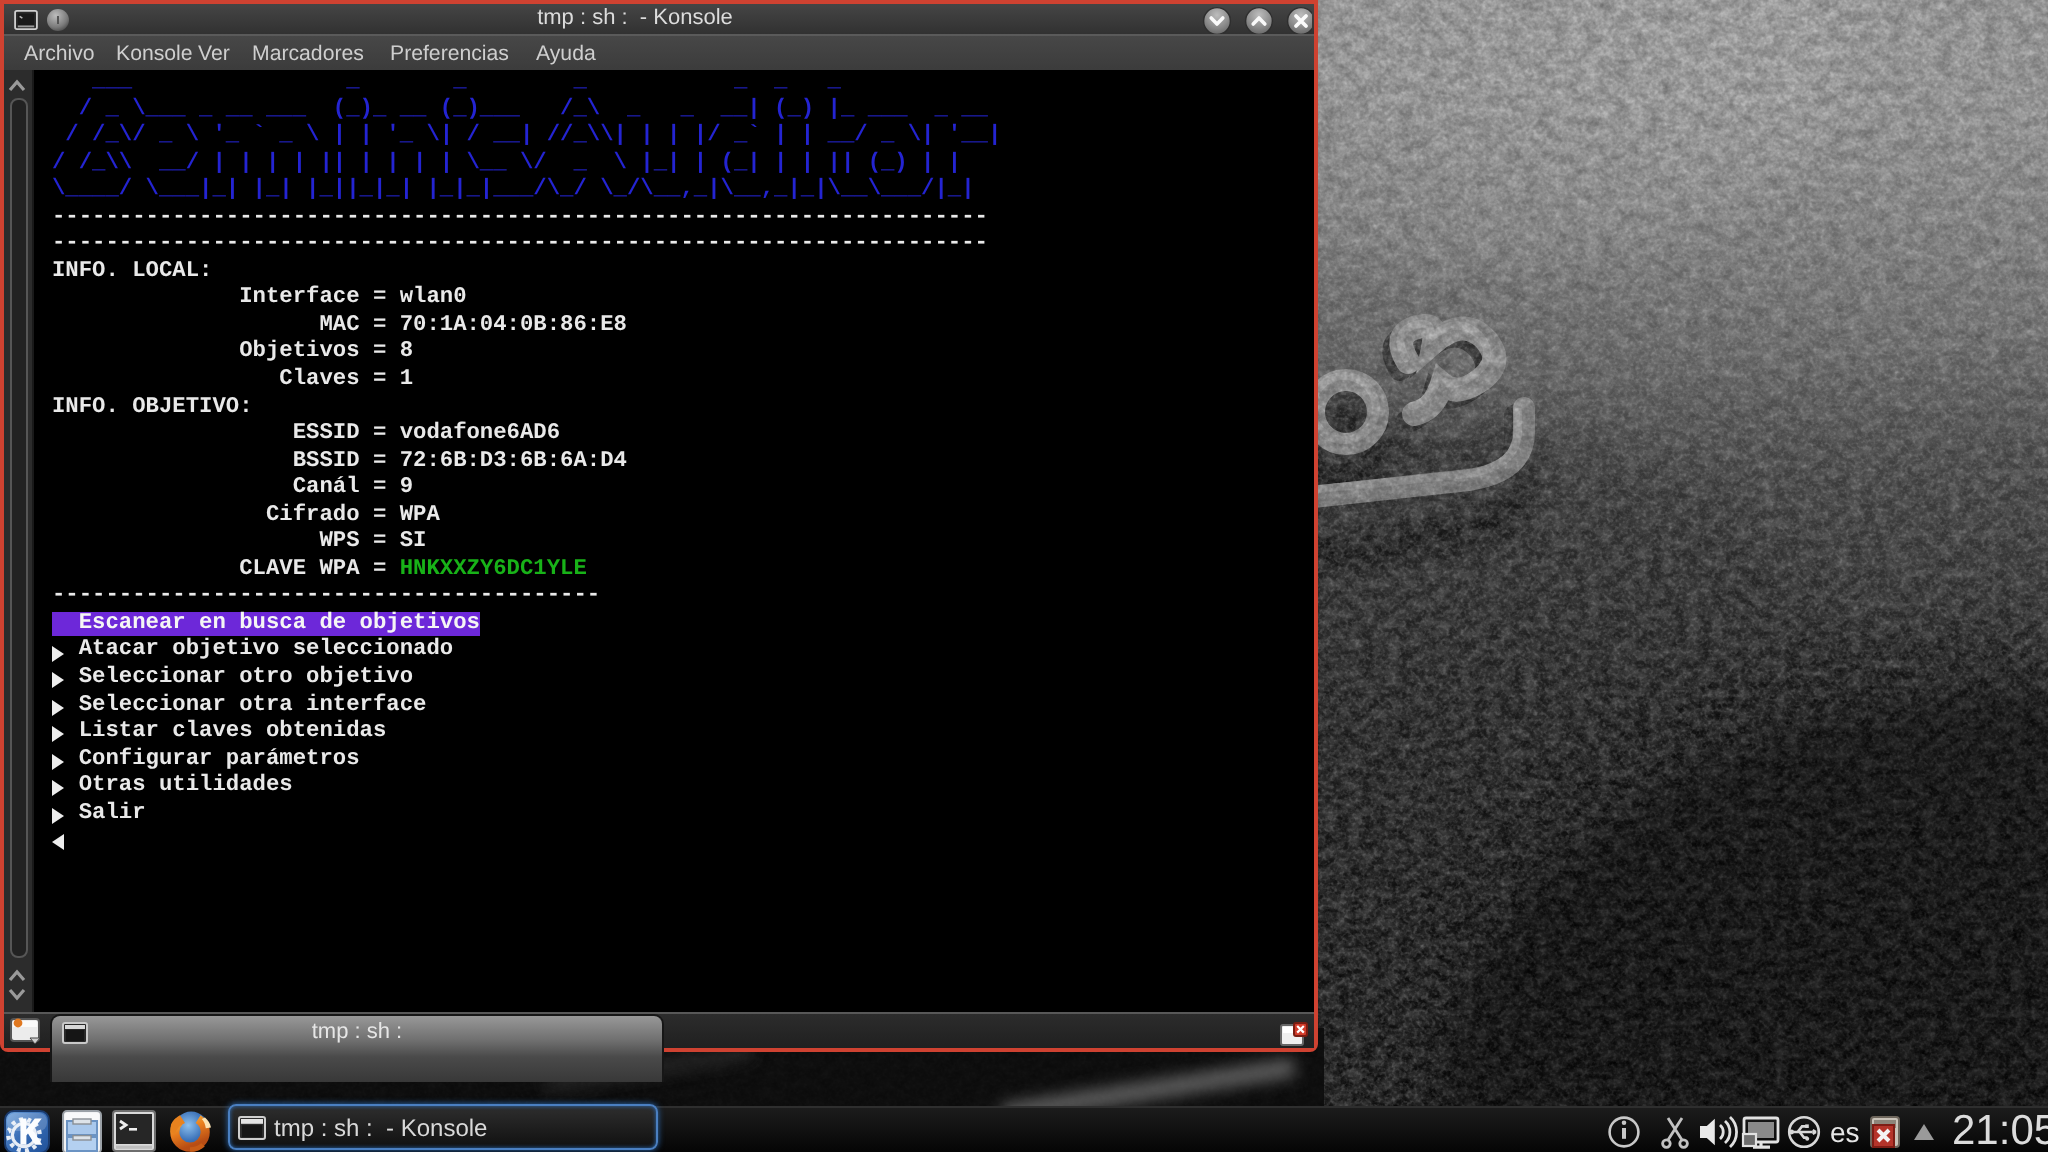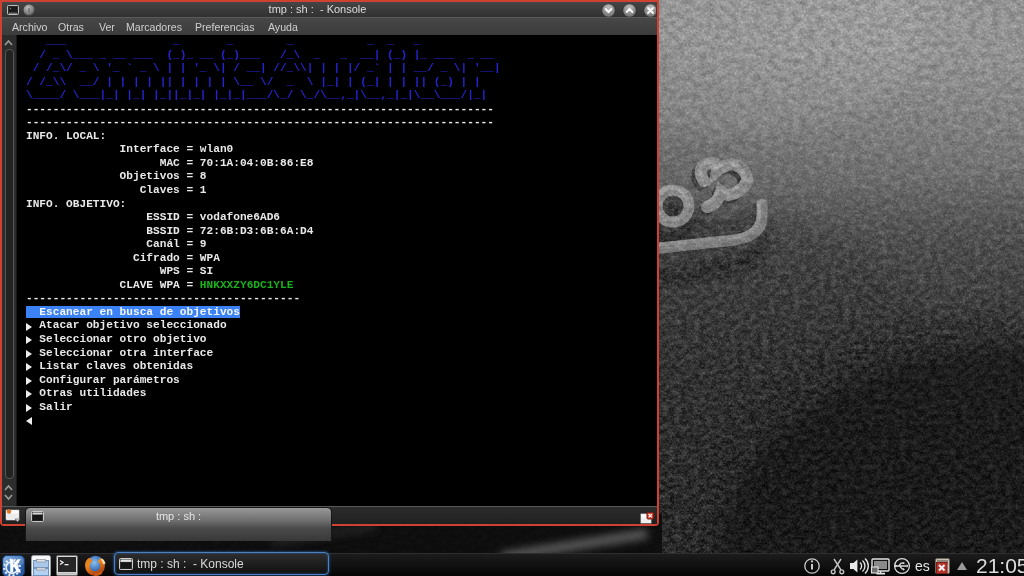--- a/index.html
+++ b/index.html
@@ -16,21 +16,21 @@
 #menubar { position:absolute; left:0; top:15px; width:655px; height:28px;
   background:linear-gradient(#474747,#353535); border-top:1px solid #5a5a5a; }
 #menubar span { position:absolute; top:2.5px; font-size:10.6px; color:#cfcfcf; }
 #termarea { position:absolute; left:0; top:33px; width:655px; height:471px; background:#000;padding-left:32px; }
 #sbar { position:absolute; left:0; top:0; width:15px; height:471px; background:#2c2c2c; border-right:1px solid #1a1a1a;}
 #sthumb { position:absolute; left:3px; top:14px; width:9px; height:430px; border:1px solid #565656; border-radius:4px; background:#222; }
 #term { position:absolute; left:24px; top:0px; font-family:"Liberation Mono", monospace;
   font-weight:bold; font-size:11.15px; line-height:13.55px; color:#e9e9e9; white-space:pre; }
 #term .b { color:#2424d2; }
 #term .g { color:#18b218; }
-#term .hl { background:#3b82f6; color:#f5f5f5; }
+#term .hl { background:#6d28d9; color:#f5f5f5; }
 .arr { position:absolute; width:0; height:0; border-left:6.5px solid #ededed; border-top:4.5px solid transparent; border-bottom:4.5px solid transparent; }
 .arl { position:absolute; width:0; height:0; border-right:6.5px solid #ededed; border-top:4.5px solid transparent; border-bottom:4.5px solid transparent; }
 #tabbar { position:absolute; left:0; top:504px; width:655px; height:18px;
   background:linear-gradient(#2c2c2c,#202020); border-top:1px solid #585858; }
 #tabbtn { position:absolute; left:2px; top:-1px; }
 #tab { position:absolute; left:23px; top:0px; width:307px; height:34px; border-radius:5px 5px 0 0;
   background:linear-gradient(#989898,#6e6e6e 38%,#4a4a4a 62%,#383838); border:1px solid #161616; border-bottom:none; }
 #tab svg { position:absolute; left:5px; top:3px; }
 #tabtxt { position:absolute; left:0; width:100%; top:2px; text-align:center; font-size:11px; color:#e6e6e6; }
 #tabrbtn { position:absolute; right:3px; top:4px; }
@@ -167,21 +167,21 @@
 <path d="M 15.6 7 L 18.5 10 L 21.4 7" fill="none" stroke="#fafafa" stroke-width="1.8" stroke-linecap="round" stroke-linejoin="round"></path>
 <circle cx="39.5" cy="8.5" r="6.7" fill="url(#bg1)" stroke="#2e2e2e" stroke-width="0.7"></circle>
 <path d="M 36.6 10 L 39.5 7 L 42.4 10" fill="none" stroke="#fafafa" stroke-width="1.8" stroke-linecap="round" stroke-linejoin="round"></path>
 <circle cx="60.5" cy="8.5" r="6.7" fill="url(#bg1)" stroke="#2e2e2e" stroke-width="0.7"></circle>
 <path d="M 58 6 L 63 11 M 63 6 L 58 11" fill="none" stroke="#fbfbfb" stroke-width="1.9" stroke-linecap="round"></path>
 </g>
         </svg>
   </div>
   <div id="menubar">
     <span style="left:10px">Archivo</span>
-    <span style="left:56px">Otras</span>
+    <span style="left:56px">Konsole</span>
     <span style="left:97px">Ver</span>
     <span style="left:124px">Marcadores</span>
     <span style="left:193px">Preferencias</span>
     <span style="left:266px">Ayuda</span>
   </div>
   <div id="termarea">
     <pre id="term"><span class="b">   ___                _       _        _           _  _   _</span>
 <span class="b">  / _ \___ _ __ ___  (_)_ __ (_)___   /_\  _   _  __| (_) |_ ___  _ __ </span>
 <span class="b"> / /_\/ _ \ '_ ` _ \ | | '_ \| / __| //_\\| | | |/ _` | | __/ _ \| '__|</span>
 <span class="b">/ /_\\  __/ | | | | || | | | | \__ \/  _  \ |_| | (_| | | || (_) | |   </span>

